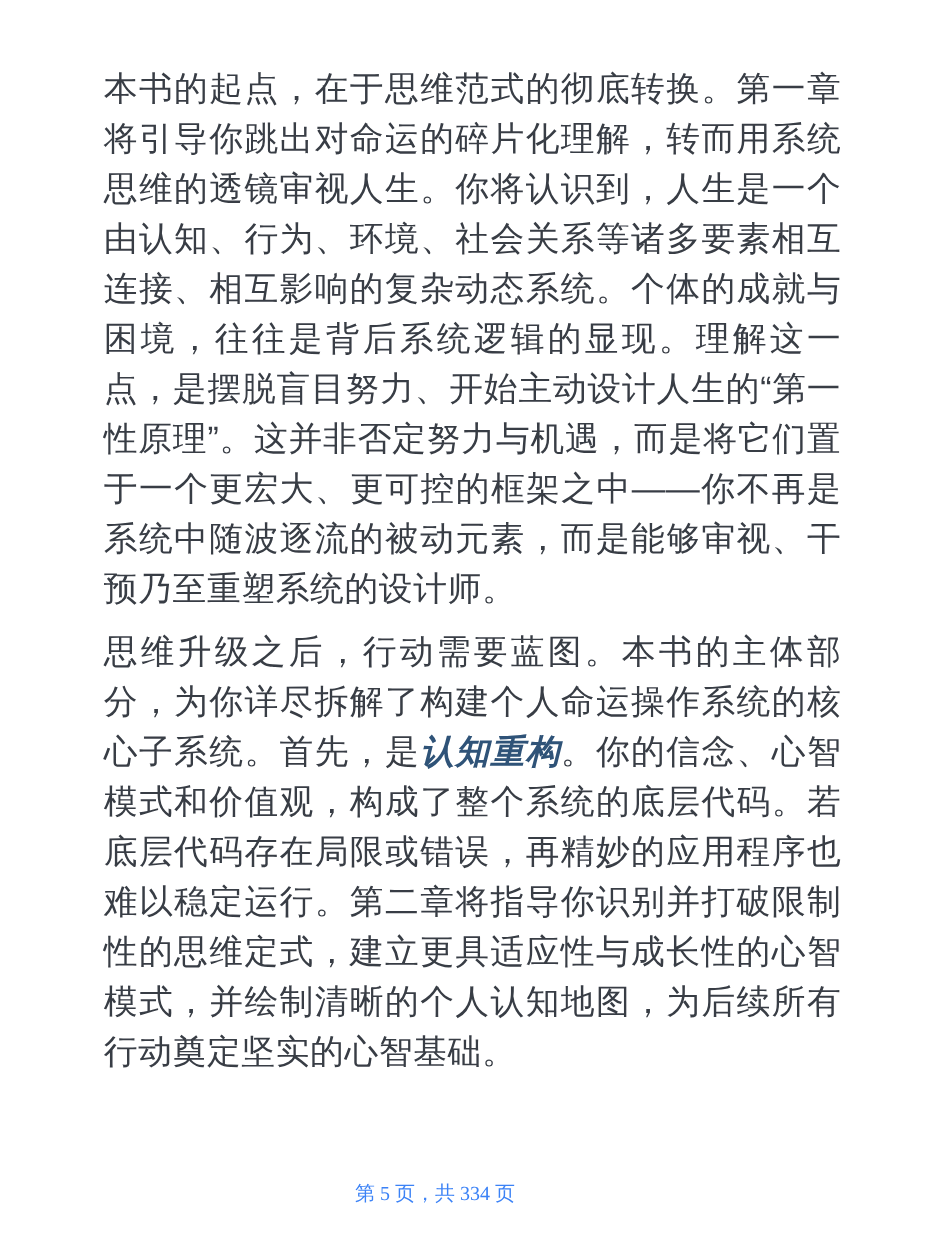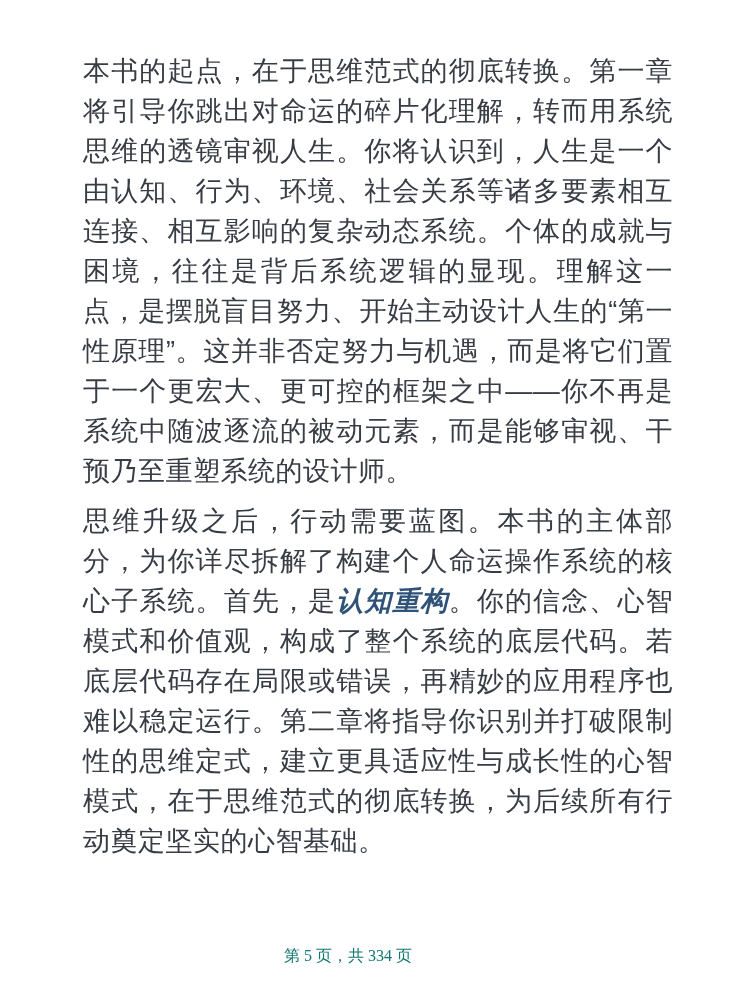--- a/index.html
+++ b/index.html
@@ -41,25 +41,25 @@
   }
   .footer {
     position: absolute;
     left: 0;
     right: 0;
     top: 944px;
     text-align: center;
     font-family: "Liberation Serif", "DejaVu Serif", serif;
     font-size: 16px;
     line-height: 24px;
-    color: #0f766e;
+    color: #3b82f6;
   }
 </style>
 </head>
 <body>
 
 <div class="page">
   <div class="content">
       <p class="para"><span class="run">本书的起点，在于思维范式的彻底转换。第一章将引导你跳出对命运的碎片化理解，转而用系统思维的透镜审视人生。你将认识到，人生是一个由认知、行为、环境、社会关系等诸多要素相互连接、相互影响的复杂动态系统。个体的成就与困境，往往是背后系统逻辑的显现。理解这一点，是摆脱盲目努力、开始主动设计人生的“第一性原理”。这并非否定努力与机遇，而是将它们置于一个更宏大、更可控的框架之中——你不再是系统中随波逐流的被动元素，而是能够审视、干预乃至重塑系统的设计师。</span></p>
-      <p class="para"><span class="run">思维升级之后，行动需要蓝图。本书的主体部分，为你详尽拆解了构建个人命运操作系统的核心子系统。首先，是</span><span class="term">认知重构</span><span class="run">。你的信念、心智模式和价值观，构成了整个系统的底层代码。若底层代码存在局限或错误，再精妙的应用程序也难以稳定运行。第二章将指导你识别并打破限制性的思维定式，建立更具适应性与成长性的心智模式，在于思维范式的彻底转换，为后续所有行动奠定坚实的心智基础。</span></p>
+      <p class="para"><span class="run">思维升级之后，行动需要蓝图。本书的主体部分，为你详尽拆解了构建个人命运操作系统的核心子系统。首先，是</span><span class="term">认知重构</span><span class="run">。你的信念、心智模式和价值观，构成了整个系统的底层代码。若底层代码存在局限或错误，再精妙的应用程序也难以稳定运行。第二章将指导你识别并打破限制性的思维定式，建立更具适应性与成长性的心智模式，并绘制清晰的个人认知地图，为后续所有行动奠定坚实的心智基础。</span></p>
     </div>
   <div class="footer">第 5 页，共 334 页</div>
 </div>
 
 </body></html>

